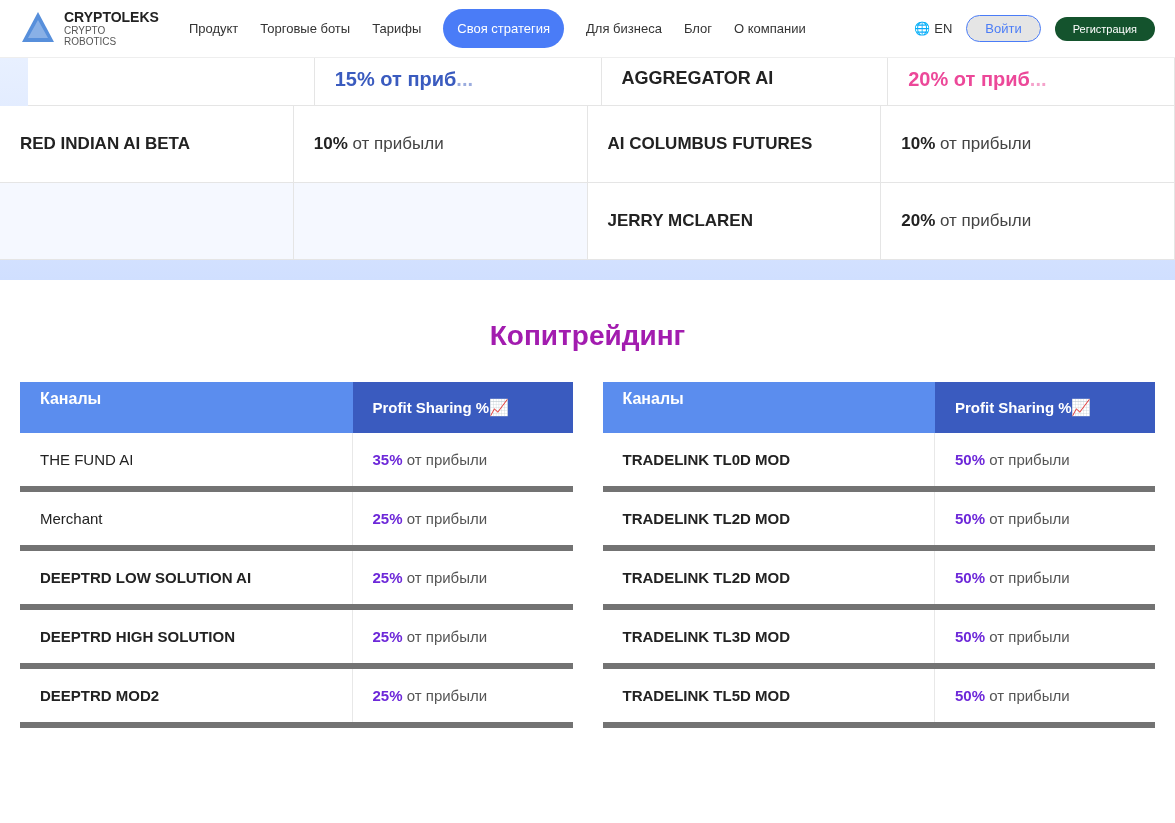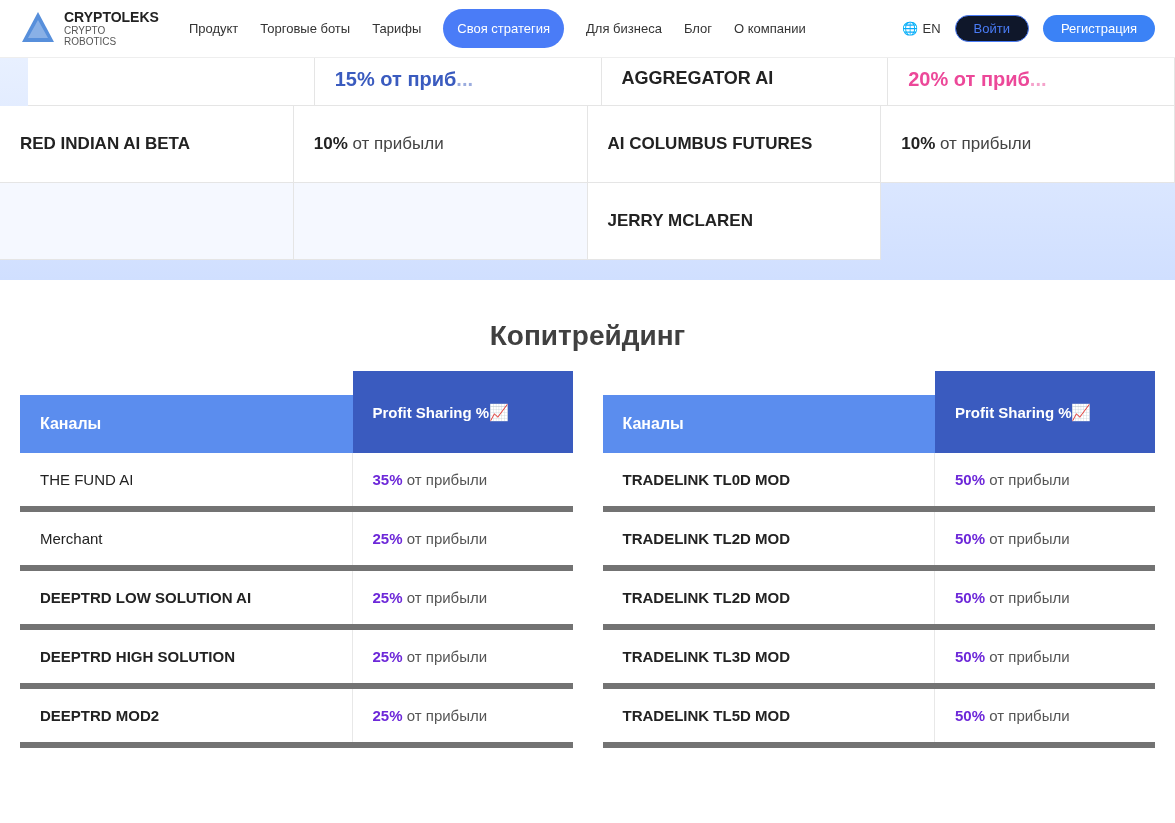--- a/index.html
+++ b/index.html
@@ -64,35 +64,35 @@
     }
     .lang-btn {
       display: flex;
       align-items: center;
       gap: 4px;
       font-size: 13px;
       color: #333;
       cursor: pointer;
     }
     .btn-login {
-      background: #0f172a;
+      background: #e5e5e5;
       border: 1.5px solid #4a7cf7;
       color: #4a7cf7;
       border-radius: 20px;
       padding: 5px 18px;
       font-size: 13px;
       cursor: pointer;
     }
     .btn-register {
-      background: #3b82f6;
+      background: #14532d;
       border: none;
       color: #fff;
       border-radius: 20px;
       padding: 6px 18px;
-      font-size: 13px;
+      font-size: 11px;
       cursor: pointer;
     }
 
     
     .top-cards-section {
       background: linear-gradient(180deg, #e8f0ff 0%, #d0dfff 100%);
       padding: 0 0 20px 0;
     }
     .top-cards-grid {
       display: grid;
@@ -144,22 +144,22 @@
 
     
     .copy-section {
       background: #fff;
       padding: 40px 20px 20px 20px;
     }
     .copy-title {
       text-align: center;
       font-size: 28px;
       font-weight: 700;
-      color: #404040;
-      margin-bottom: 19px;
+      color: #a21caf;
+      margin-bottom: 30px;
     }
 
     
     .tables-wrapper {
       display: grid;
       grid-template-columns: 1fr 1fr;
       gap: 0 30px;
     }
     .table-block {
       width: 100%;
@@ -168,23 +168,22 @@
       display: grid;
       grid-template-columns: 1fr auto;
       gap: 0;
       margin-bottom: 0;
     }
     .th-channel {
       background: #5b8dee;
       color: #fff;
       font-size: 16px;
       font-weight: 700;
-      padding: 20px 20px;
+      padding: 8px 20px;
       border-radius: 0;
-      margin-top: 24px;
     }
     .th-profit {
       background: #3a5bbf;
       color: #fff;
       font-size: 15px;
       font-weight: 700;
       padding: 16px 20px;
       white-space: nowrap;
       display: flex;
       align-items: center;
@@ -281,20 +280,23 @@
       <span class="pct">10%</span>&nbsp;<span>от прибыли</span>
     </div>
     <div class="card-name">AI COLUMBUS FUTURES</div>
     <div class="card-profit">
       <span class="pct">10%</span>&nbsp;<span>от прибыли</span>
     </div>
 
     <div class="card-name" style="background:#f5f8ff;"></div>
     <div class="card-profit" style="background:#f5f8ff;"></div>
     <div class="card-name">JERRY MCLAREN</div>
+    <div class="card-profit">
+      <span class="pct">20%</span>&nbsp;<span>от прибыли</span>
+    </div>
   </div>
 </section>
 
 <section class="copy-section">
   <h2 class="copy-title">Копитрейдинг</h2>
 
   <div class="tables-wrapper">
 
     <div class="table-block">
       <div class="table-header-row">

